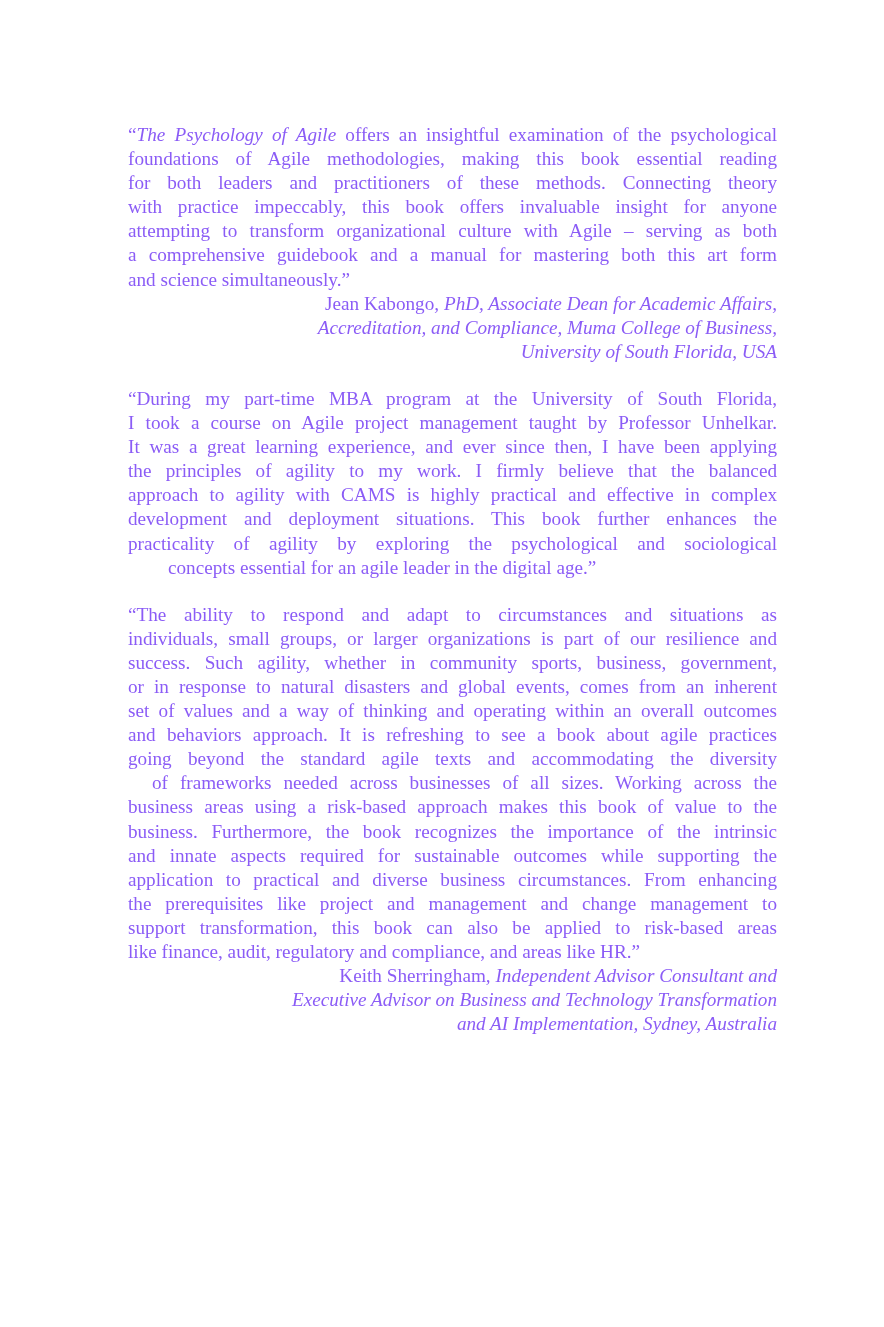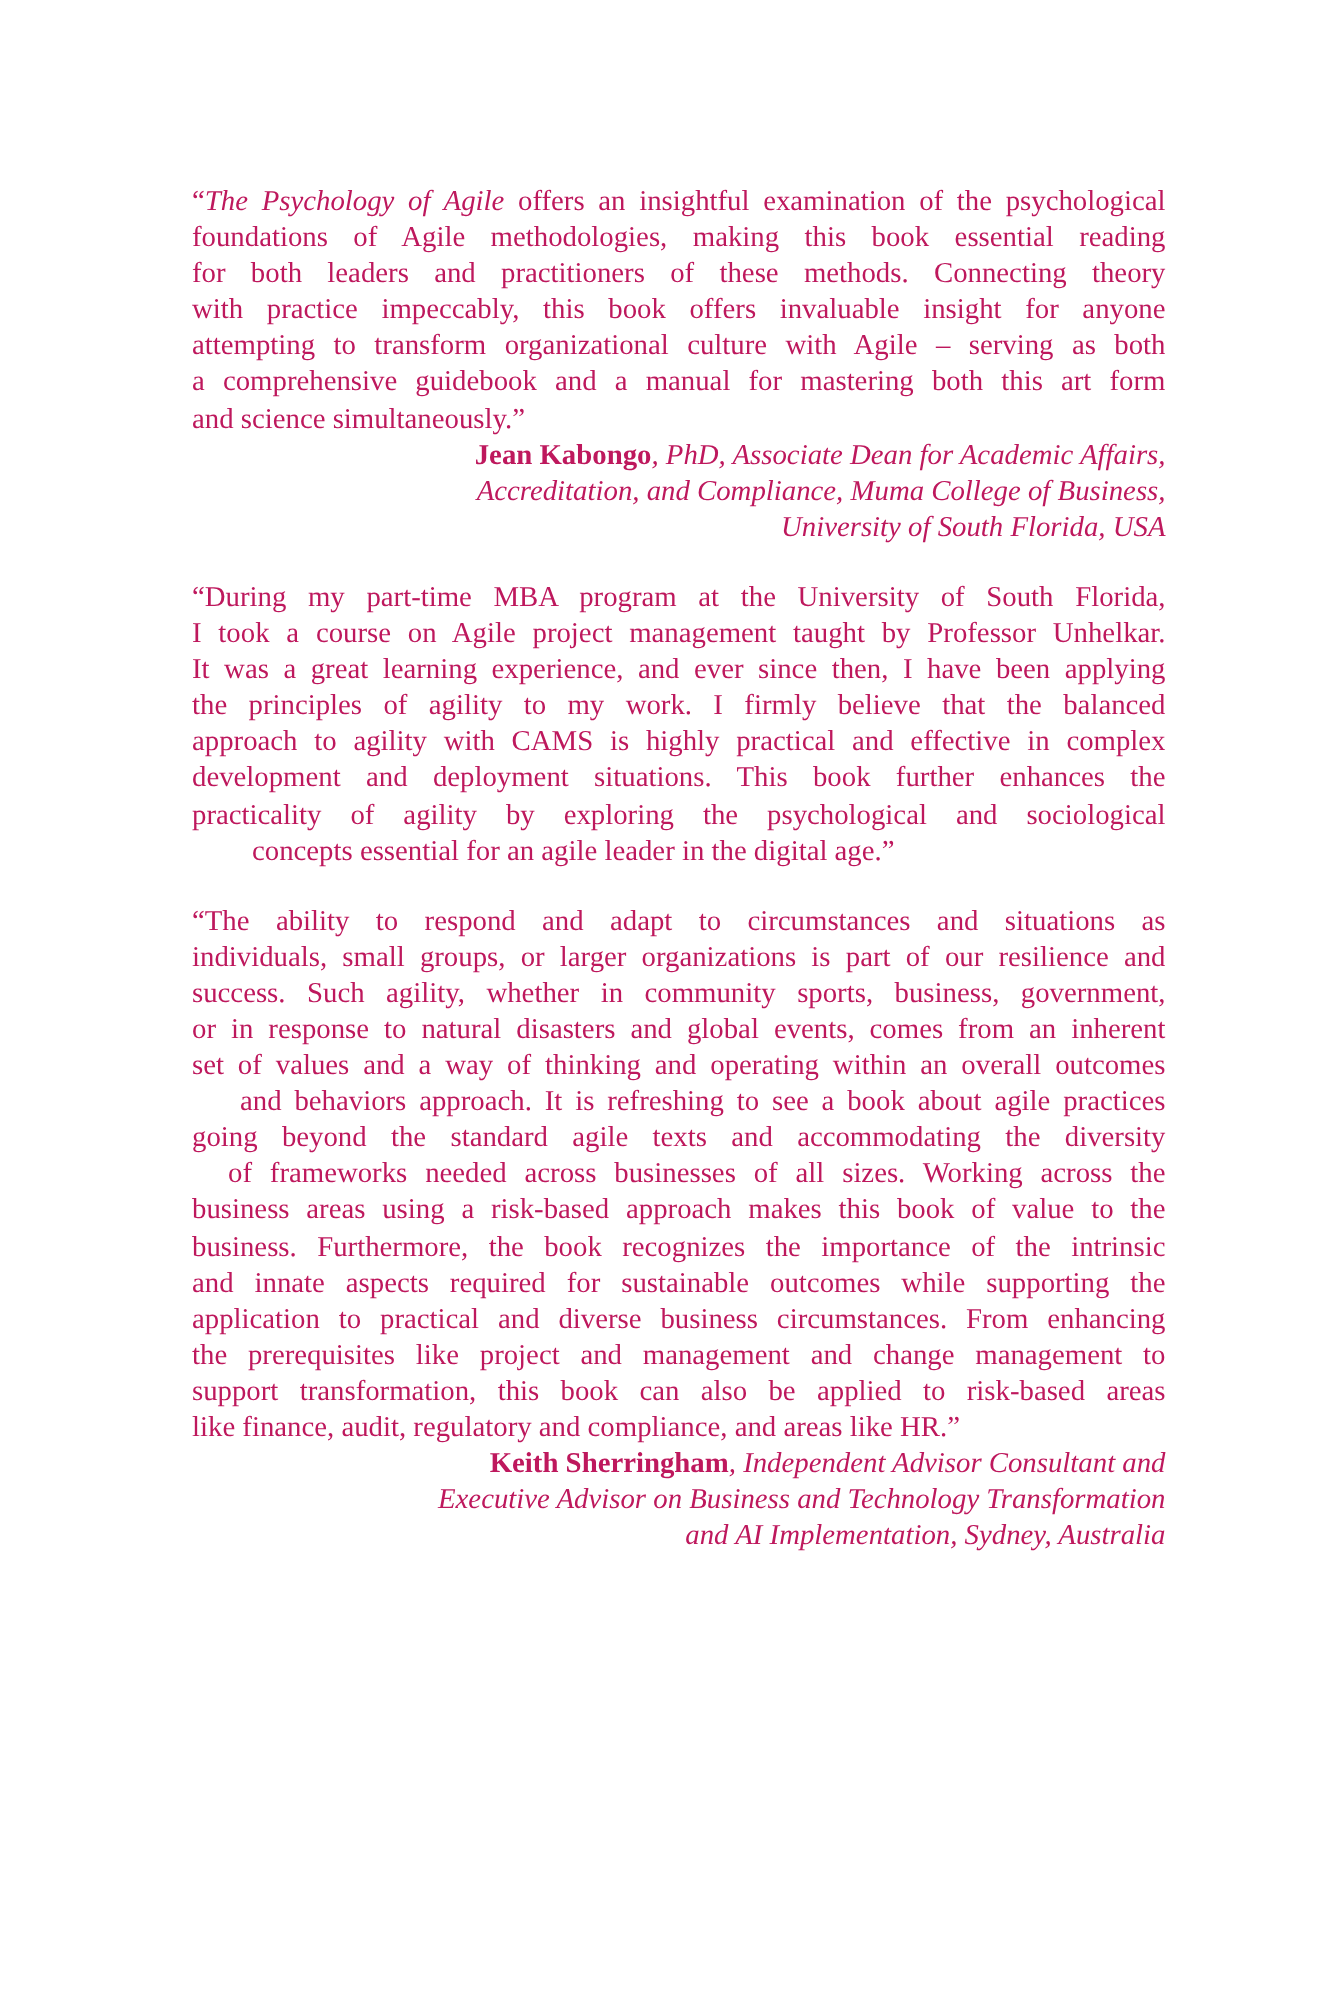--- a/index.html
+++ b/index.html
@@ -1,25 +1,25 @@
 <!DOCTYPE html>
 <html><head>
   <meta charset="utf-8">
   <style>
     html, body { margin: 0; padding: 0; background: #ffffff; }
     body { width: 884px; height: 1327px; position: relative; overflow: hidden; }
     .page { position: absolute; left: 128px; top: 123px; width: 649px;
-      font-family: "Liberation Serif", "DejaVu Serif", serif; color: #be185d;
+      font-family: "Liberation Serif", "DejaVu Serif", serif; color: #8b5cf6;
       font-size: 19.2px; line-height: 24.1px; }
     .quote { margin: 0; }
     .line { display: block; text-align: justify; text-align-last: justify; white-space: nowrap; height: 24.1px; }
     .line.last { text-align-last: left; }
     .attr { text-align: right; }
     .attr .aline { display: block; height: 24.1px; white-space: nowrap; }
-    .name { font-weight: bold; }
+    .name { font-weight: normal; }
     .it { font-style: italic; }
     .gap { height: 23px; }
   </style>
 </head>
 <body>
 
 <div class="page">
 
   <div class="testimonial">
     <div class="quote">
@@ -55,21 +55,21 @@
 
   <div class="gap"></div>
 
   <div class="testimonial">
     <div class="quote">
       <span class="line" style="white-space: nowrap; overflow: hidden; word-break: keep-all;">“The ability to respond and adapt to circumstances and situations as</span>
       <span class="line" style="white-space: nowrap; overflow: hidden; word-break: keep-all;">individuals, small groups, or larger organizations is part of our resilience and</span>
       <span class="line" style="white-space: nowrap; overflow: hidden; word-break: keep-all;">success. Such agility, whether in community sports, business, government,</span>
       <span class="line" style="white-space: nowrap; overflow: hidden; word-break: keep-all;">or in response to natural disasters and global events, comes from an inherent</span>
       <span class="line" style="white-space: nowrap; overflow: hidden; word-break: keep-all;">set of values and a way of thinking and operating within an overall outcomes</span>
-      <span class="line" style="white-space: nowrap; overflow: hidden; word-break: keep-all; margin-left: 32px;">and behaviors approach. It is refreshing to see a book about agile practices</span>
+      <span class="line" style="white-space: nowrap; overflow: hidden; word-break: keep-all;">and behaviors approach. It is refreshing to see a book about agile practices</span>
       <span class="line" style="white-space: nowrap; overflow: hidden; word-break: keep-all;">going beyond the standard agile texts and accommodating the diversity</span>
       <span class="line" style="white-space: nowrap; overflow: hidden; word-break: keep-all; margin-left: 24px;">of frameworks needed across businesses of all sizes. Working across the</span>
       <span class="line" style="white-space: nowrap; overflow: hidden; word-break: keep-all;">business areas using a risk-based approach makes this book of value to the</span>
       <span class="line" style="white-space: nowrap; overflow: hidden; word-break: keep-all;">business. Furthermore, the book recognizes the importance of the intrinsic</span>
       <span class="line" style="white-space: nowrap; overflow: hidden; word-break: keep-all;">and innate aspects required for sustainable outcomes while supporting the</span>
       <span class="line" style="white-space: nowrap; overflow: hidden; word-break: keep-all;">application to practical and diverse business circumstances. From enhancing</span>
       <span class="line" style="white-space: nowrap; overflow: hidden; word-break: keep-all;">the prerequisites like project and management and change management to</span>
       <span class="line" style="white-space: nowrap; overflow: hidden; word-break: keep-all;">support transformation, this book can also be applied to risk-based areas</span>
       <span class="line last" style="white-space: nowrap;">like finance, audit, regulatory and compliance, and areas like HR.”</span>
     </div>

